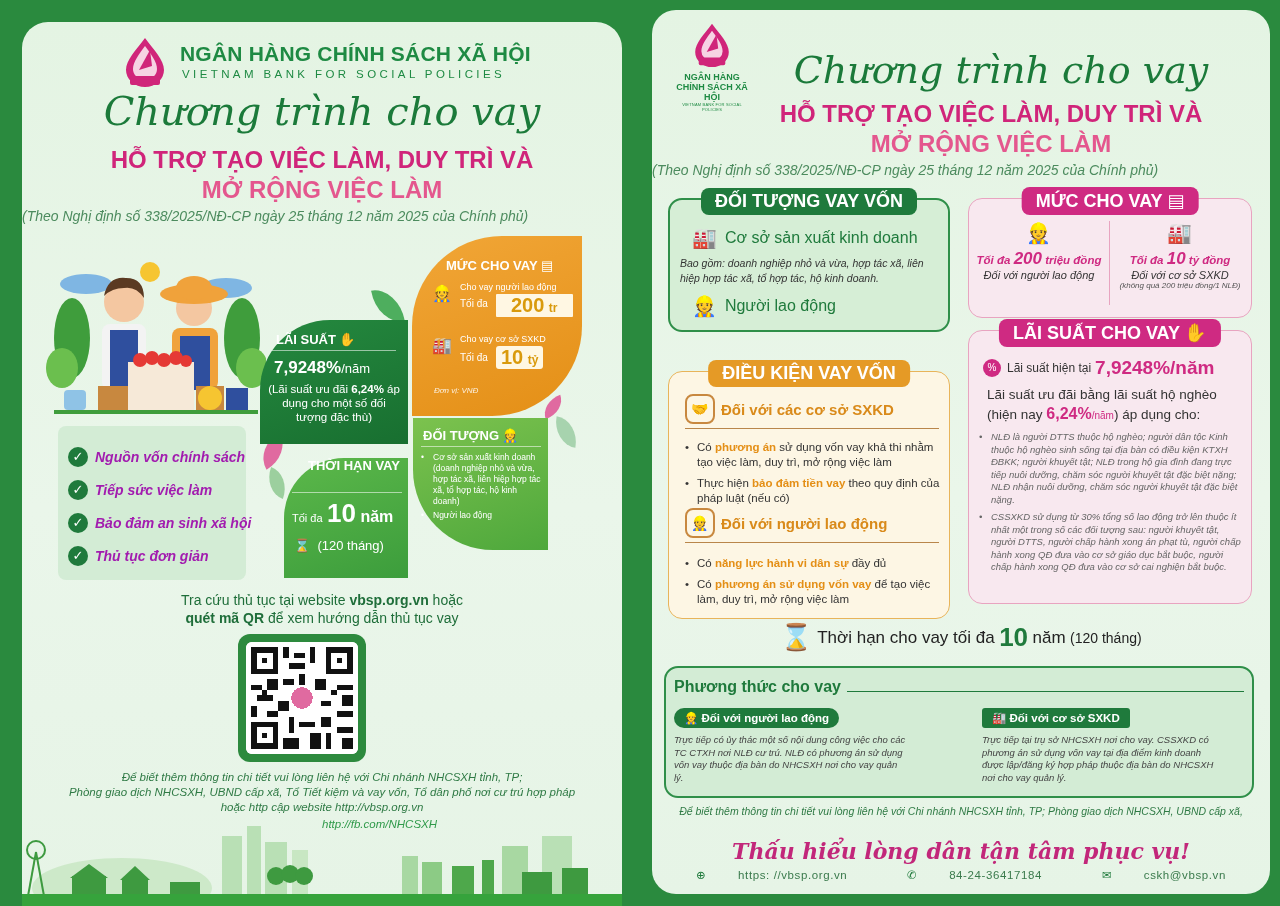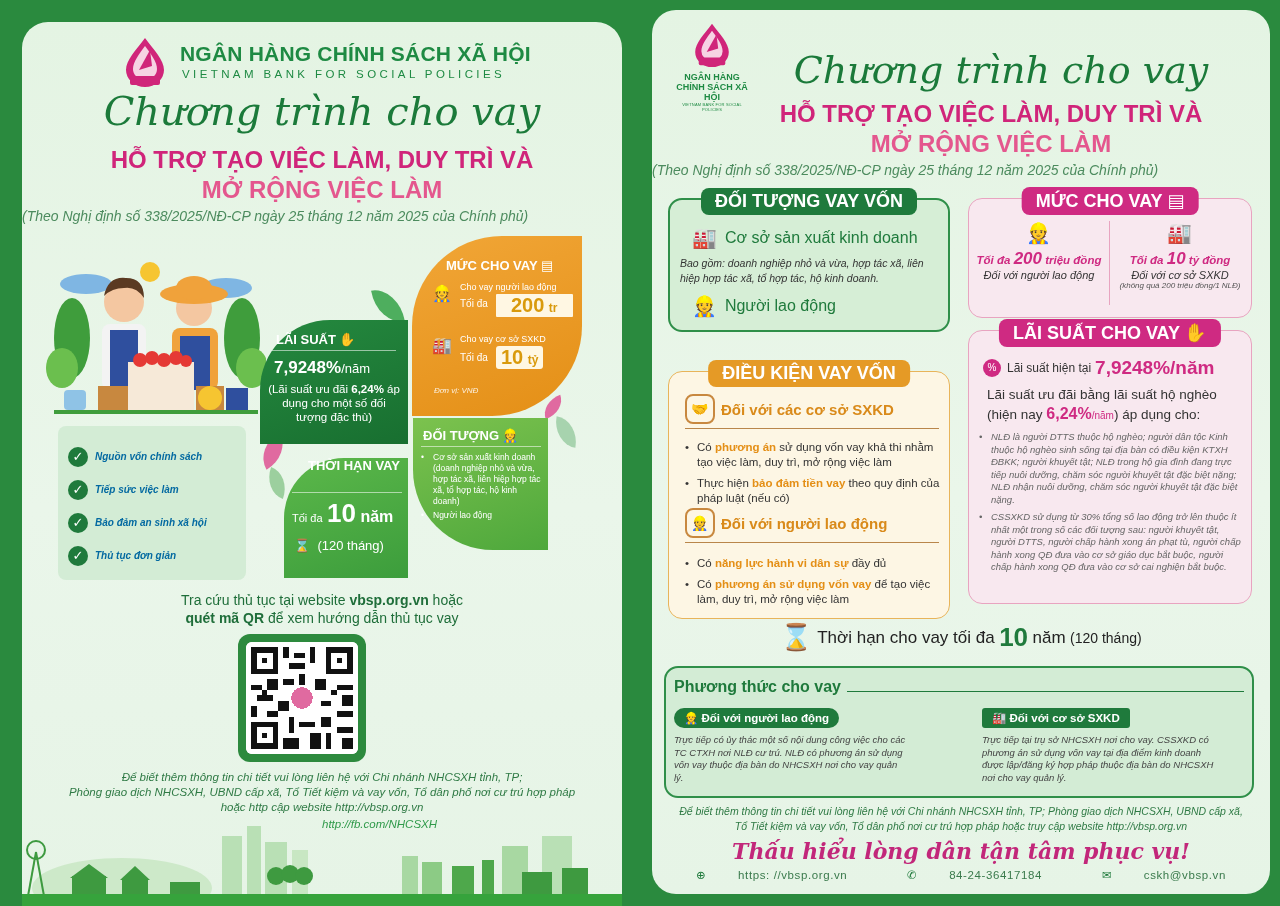--- a/index.html
+++ b/index.html
@@ -41,21 +41,21 @@
   .checklist {
     position: absolute; left: 36px; top: 404px; width: 188px; height: 154px;
     background: #d3ecd5; border-radius: 8px; padding: 14px 0 0 10px;
   }
   .check-item { display: flex; align-items: center; height: 33px; }
   .check-icon {
     width: 20px; height: 20px; border-radius: 50%; background: #1f7a3c;
     color: #fff; font-size: 13px; line-height: 20px; text-align: center; margin-right: 7px; font-weight: 700;
     flex-shrink: 0;
   }
-  .check-text { font-size: 10px; font-style: italic; font-weight: 700; color: #0369a1; white-space: nowrap; }
+  .check-text { font-size: 14px; font-style: italic; font-weight: 700; color: #a21caf; white-space: nowrap; }
 
   
   .petal { position: absolute; color: #fff; }
   .petal-lai {
     left: 238px; top: 298px; width: 148px; height: 124px;
     background: linear-gradient(160deg, #25893f, #186f30);
     border-radius: 70px 0 0 0;
   }
   .petal-muc {
     left: 390px; top: 214px; width: 170px; height: 180px;
@@ -454,21 +454,20 @@
     </div>
     <div style="position:absolute;left:8px;top:66px;width:232px;font-size:9.5px;font-style:italic;color:#444;line-height:12.5px;">Trực tiếp có ủy thác một số nội dung công việc cho các TC CTXH nơi NLĐ cư trú. NLĐ có phương án sử dụng vốn vay thuộc địa bàn do NHCSXH nơi cho vay quản lý.</div>
     <div style="position:absolute;left:316px;top:40px;background:#1f7a3c;color:#fff;font-size:11.5px;font-weight:700;padding:3px 10px;border-radius:3px;white-space:nowrap;">
       <span>🏭</span> <span>Đối với cơ sở SXKD</span>
     </div>
     <div style="position:absolute;left:316px;top:66px;width:232px;font-size:9.5px;font-style:italic;color:#444;line-height:12.5px;">Trực tiếp tại trụ sở NHCSXH nơi cho vay. CSSXKD có phương án sử dụng vốn vay tại địa điểm kinh doanh được lập/đăng ký hợp pháp thuộc địa bàn do NHCSXH nơi cho vay quản lý.</div>
   </div>
 
   <div class="footer-note" style="top:794px;">
     <div>Để biết thêm thông tin chi tiết vui lòng liên hệ với Chi nhánh NHCSXH tỉnh, TP; Phòng giao dịch NHCSXH, UBND cấp xã,</div>
-    <div>Tổ Tiết kiệm và vay vốn, Tổ dân phố nơi cư trú hợp pháp hoặc truy cập website http://vbsp.org.vn</div>
   </div>
 
   <div class="slogan">Thấu hiểu lòng dân tận tâm phục vụ!</div>
 
   <div class="contacts">
     <span><span style="color:#1f7a3c">⊕</span> <span>https: //vbsp.org.vn</span></span>
     <span><span style="color:#1f7a3c">✆</span> <span>84-24-36417184</span></span>
     <span><span style="color:#1f7a3c">✉</span> <span>cskh@vbsp.vn</span></span>
   </div>
 </div>

